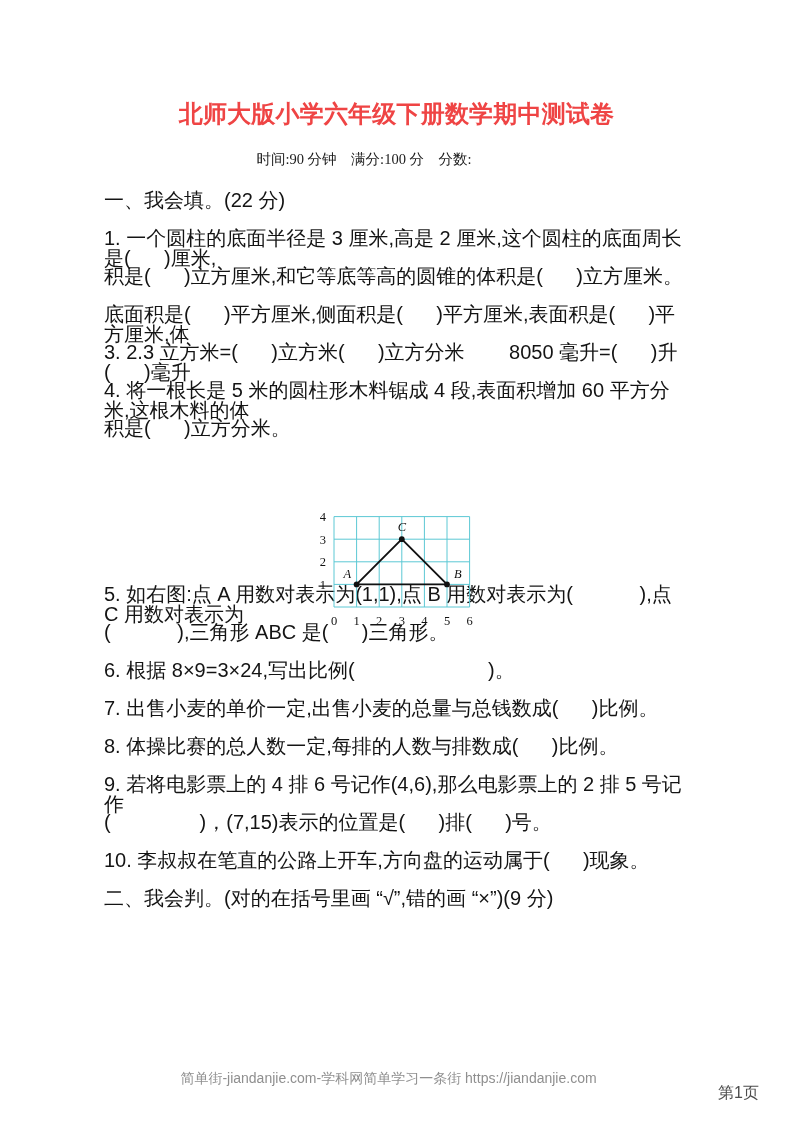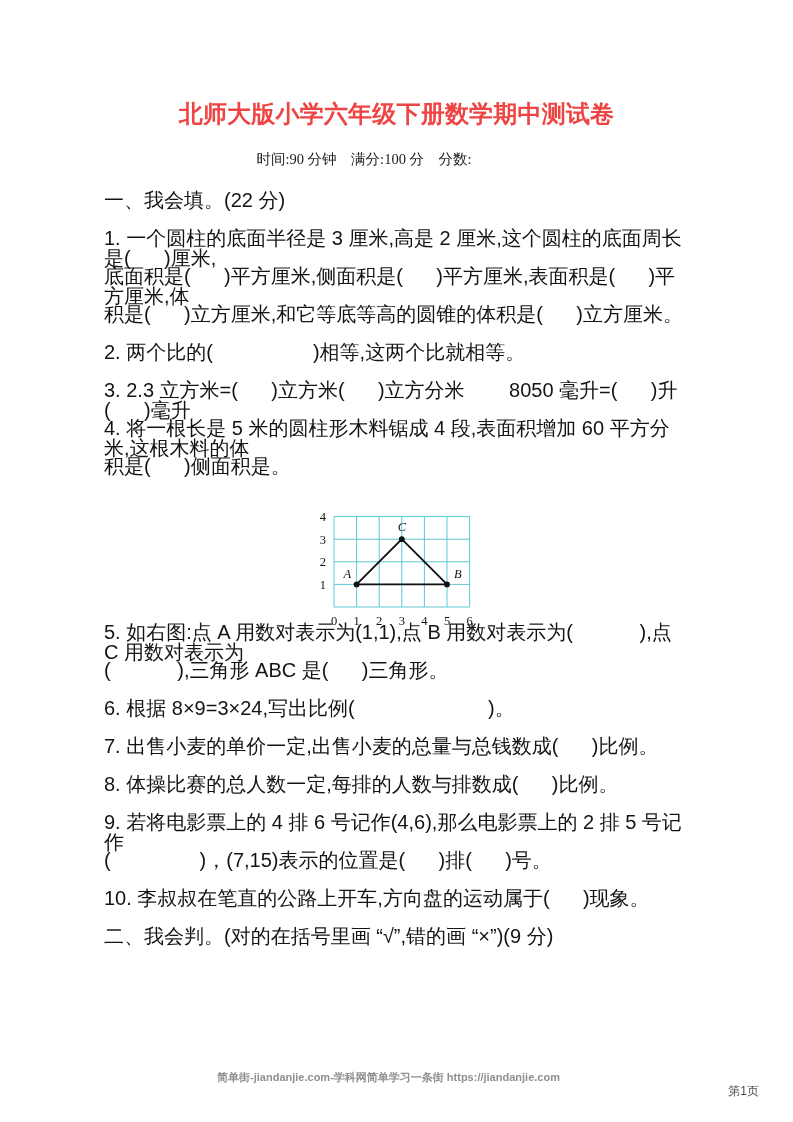--- a/index.html
+++ b/index.html
@@ -76,56 +76,54 @@
   }
 
   
   .footer-note {
     position: absolute;
     left: 0;
     top: 1070px;
     width: 777px;
     text-align: center;
     font-family: "Liberation Sans", "DejaVu Sans", sans-serif;
-    font-size: 11px;
+    font-size: 14px;
     color: #8f8f8f;
-    font-weight: bold;
   }
   .page-num {
     position: absolute;
     right: 34px;
     top: 1083px;
     font-family: "Liberation Sans", "DejaVu Sans", sans-serif;
-    font-size: 12px;
+    font-size: 16px;
     color: #4d4d4d;
   }
 </style>
 </head>
 <body>
 
 <div id="page">
 
   <div class="doc-title">北师大版小学六年级下册数学期中测试卷</div>
 
   <div class="doc-subtitle">时间:90 分钟    满分:100 分    分数:</div>
 
   <div class="body-col">
 
     <div class="line sec-head">一、我会填。(22 分)</div>
 
     <div class="line q-line">1. 一个圆柱的底面半径是 3 厘米,高是 2 厘米,这个圆柱的底面周长是(      )厘米,</div>
+    <div class="line q-line">积是(      )立方厘米,和它等底等高的圆锥的体积是(      )立方厘米。</div>
     <div class="line q-line">底面积是(      )平方厘米,侧面积是(      )平方厘米,表面积是(      )平方厘米,体</div>
-    <div class="line q-line">积是(      )立方厘米,和它等底等高的圆锥的体积是(      )立方厘米。</div>
 
-    <div class="line q-line">2. 两个比的(                  )相等,这两个比就相等。</div>
 
     <div class="line q-line">3. 2.3 立方米=(      )立方米(      )立方分米        8050 毫升=(      )升(      )毫升</div>
 
     <div class="line q-line">4. 将一根长是 5 米的圆柱形木料锯成 4 段,表面积增加 60 平方分米,这根木料的体</div>
-    <div class="line q-line">积是(      )侧面积是。</div>
+    <div class="line q-line">积是(      )立方分米。</div>
 
     <div style="height:128px"></div>
 
     <div class="line q-line">5. 如右图:点 A 用数对表示为(1,1),点 B 用数对表示为(            ),点 C 用数对表示为</div>
     <div class="line q-line">(            ),三角形 ABC 是(      )三角形。</div>
 
     <div class="line q-line">6. 根据 8×9=3×24,写出比例(                        )。</div>
 
     <div class="line q-line">7. 出售小麦的单价一定,出售小麦的总量与总钱数成(      )比例。</div>
 

